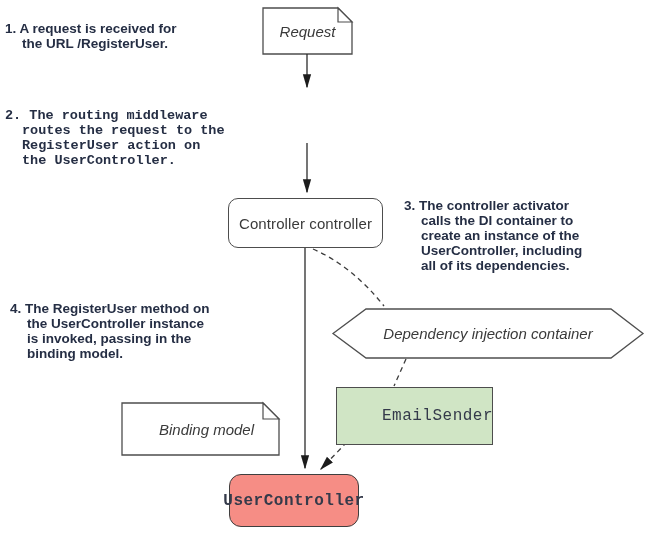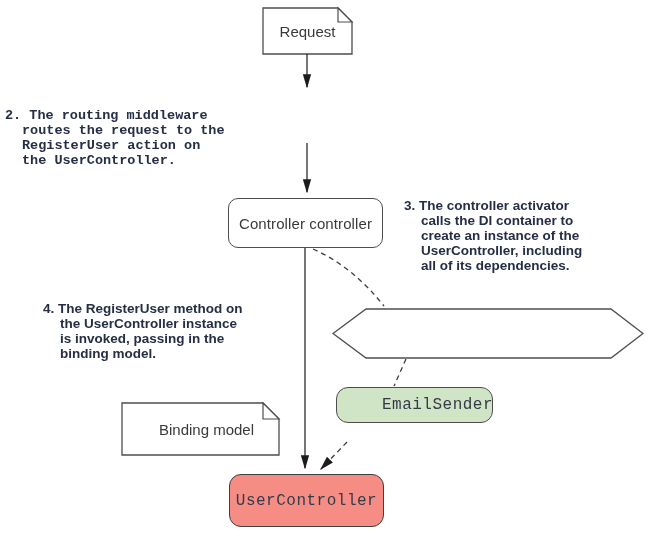--- a/index.html
+++ b/index.html
@@ -20,58 +20,59 @@
     justify-content: center;
     box-sizing: border-box;
     border: 1.4px solid #4d4d4d;
     border-radius: 10px;
     font-size: 15px;
     color: #3a3a3a;
     letter-spacing: 0.1px;
   }
   .node-routing   { left: 229px; top:  93px; width: 156px; height: 50px; background: #dcdcdc; }
   .node-activator { left: 228px; top: 198px; width: 155px; height: 50px; background: #ffffff; }
-  .node-email     { left: 336px; top: 387px; width: 157px; height: 36px; background: #d0e5c5; border-radius: 12px; padding-left: 46px; }
-  .node-user      { left: 229px; top: 474px; width: 155px; height: 53px; background: #f68d85; border-radius: 12px; border-color: #3f3f3f; }
+  .node-email     { left: 336px; top: 387px; width: 157px; height: 58px; background: #d0e5c5; border-radius: 0; padding-left: 46px; }
+  .node-user      { left: 229px; top: 474px; width: 130px; height: 53px; background: #f68d85; border-radius: 12px; border-color: #3f3f3f; font-weight: bold; }
 
   .mono {
     font-family: "Liberation Mono", "DejaVu Sans Mono", monospace;
     font-size: 16px;
     letter-spacing: 0.5px;
     color: #343a4a;
   }
 
   .shape-label {
     position: absolute;
     display: flex;
     align-items: center;
     justify-content: center;
     font-size: 15px;
     color: #3a3a3a;
     pointer-events: none;
+    font-style: italic;
   }
   .label-request { left: 263px; top:   8px; width:  89px; height: 46px; }
   .label-binding { left: 128px; top: 403px; width: 157px; height: 52px; }
   .label-hex     { left: 333px; top: 309px; width: 310px; height: 49px; font-size: 15px; }
 
   .annotation {
     position: absolute;
     width: 248px;
     font-weight: bold;
     font-size: 13.5px;
     line-height: 15px;
     color: #252e44;
     white-space: pre-line;
     padding-left: 17px;
     text-indent: -17px;
   }
   .a1 { left:   5px; top:  21px; }
   .a2 { left:   5px; top: 108px; font-family: Liberation Mono, monospace; }
   .a3 { left: 404px; top: 198px; }
-  .a4 { left:  10px; top: 301px; margin-left: 33px; }
+  .a4 { left:  10px; top: 301px; }
 </style>
 </head>
 <body>
 
 <div class="canvas">
 
   <svg class="layer" width="653" height="539" viewBox="0 0 653 539">
     <defs>
       <marker id="ah" viewBox="0 0 10 7" refX="9" refY="3.5" markerWidth="11" markerHeight="8" orient="auto">
         <path d="M0,0.6 L10,3.5 L0,6.4 Z" fill="#1c1c1c"></path>
@@ -107,21 +108,24 @@
   <div class="node node-email">
     <span class="mono">EmailSender</span>
   </div>
 
   <div class="node node-user">
     <span class="mono">UserController</span>
   </div>
 
   <div class="shape-label label-request">Request</div>
   <div class="shape-label label-binding">Binding model</div>
+  <div class="shape-label label-hex">Dependency injection container</div>
 
+  <div class="annotation a1">1. A request is received for
+the URL /RegisterUser.</div>
   <div class="annotation a2">2. The routing middleware
 routes the request to the
 RegisterUser action on
 the UserController.</div>
   <div class="annotation a3">3. The controller activator
 calls the DI container to
 create an instance of the
 UserController, including
 all of its dependencies.</div>
   <div class="annotation a4">4. The RegisterUser method on

